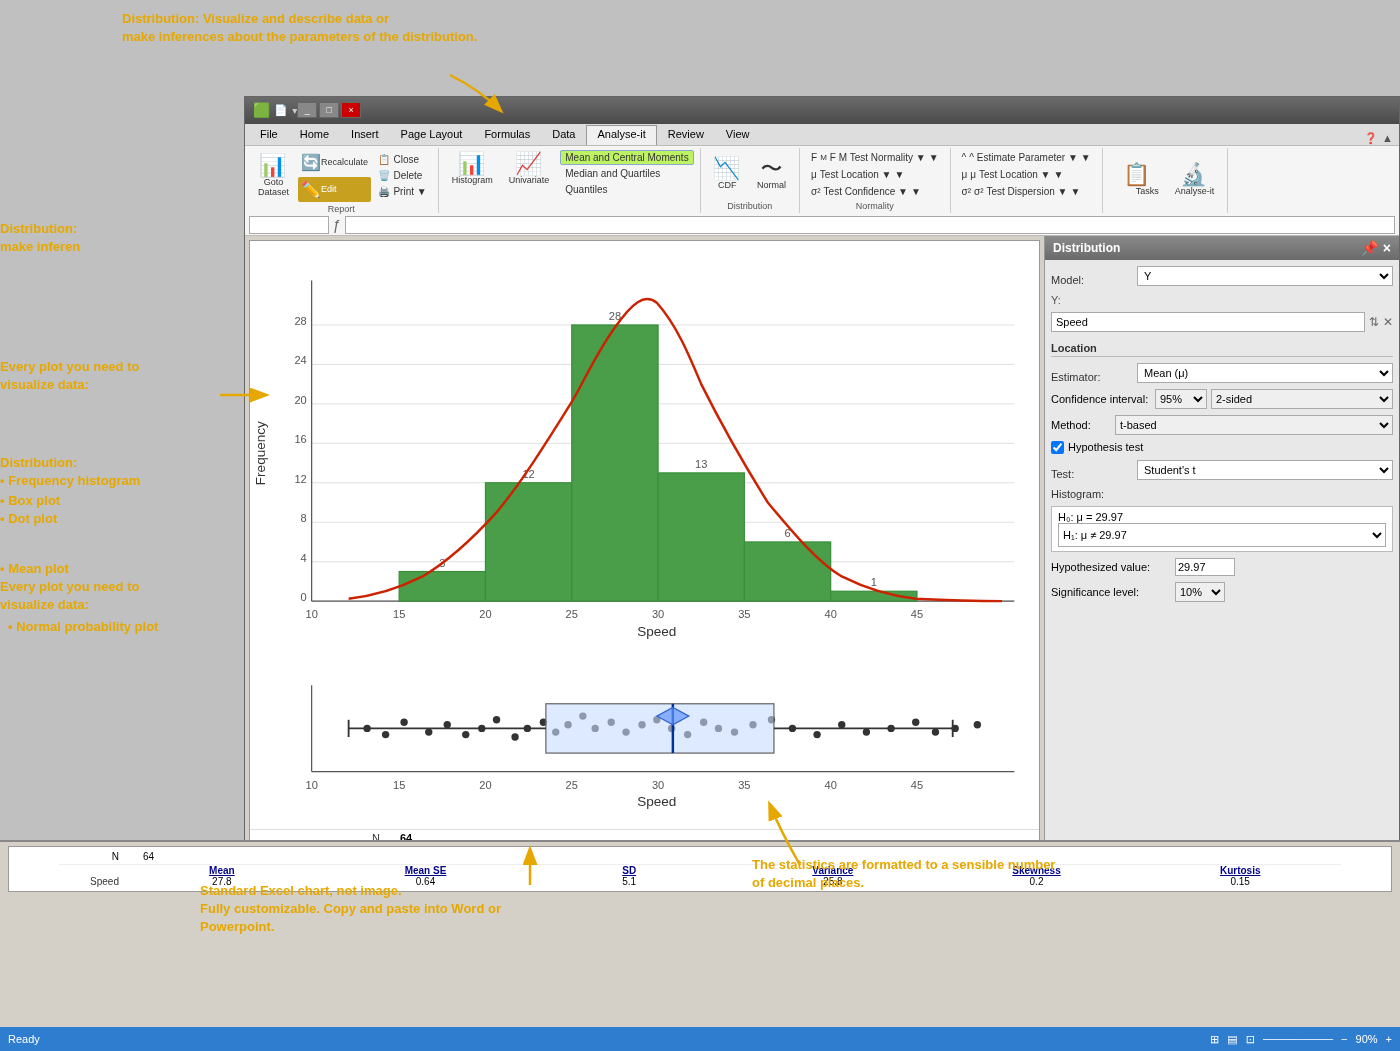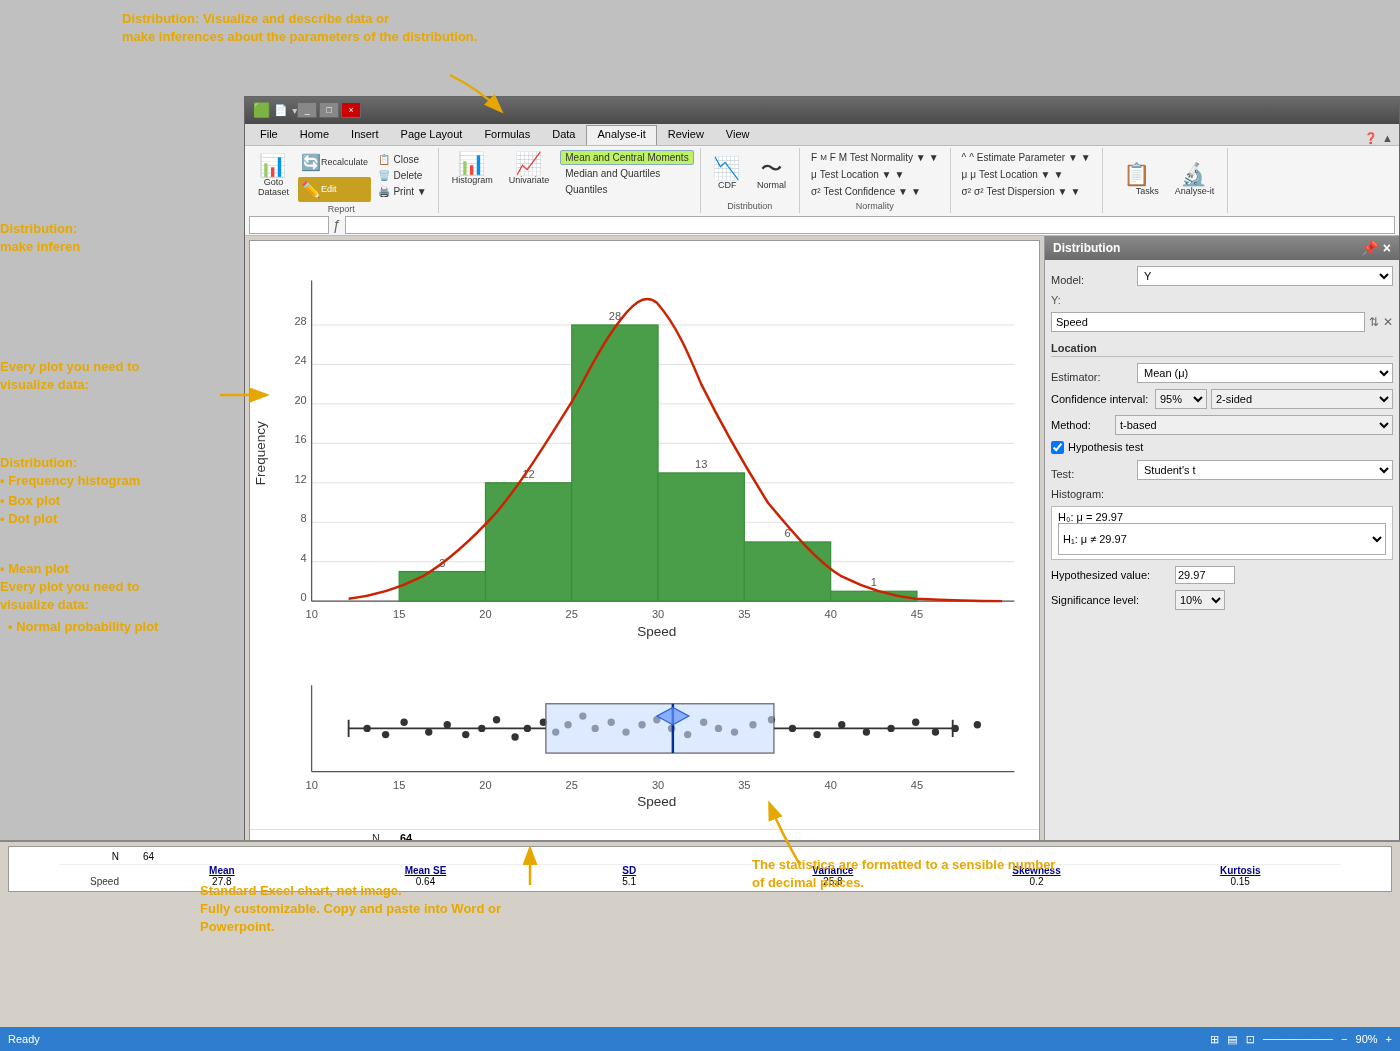--- a/index.html
+++ b/index.html
@@ -711,21 +711,21 @@
             <option>Student's t</option>
           </select>
         </div>
 
         <div style="font-size:11px;color:#333;margin-top:2px;">Histogram:</div>
         <div class="hypothesis-box">
           <div style="display:flex;align-items:center;gap:4px;">
             <span>H₀: μ = 29.97</span>
           </div>
           <div style="display:flex;align-items:center;gap:4px;">
-            <select style="flex:1;height:32px;font-size:11px;border:1px solid #aaa;background:white;">
+            <select style="flex:1;height:24px;font-size:11px;border:1px solid #aaa;background:white;">
               <option>H₁: μ ≠ 29.97</option>
             </select>
           </div>
         </div>
 
         <div style="display:flex;align-items:center;gap:4px;font-size:11px;">
           <span style="min-width:120px;">Hypothesized value:</span>
           <input type="text" class="panel-input" value="29.97" style="">
         </div>
 

